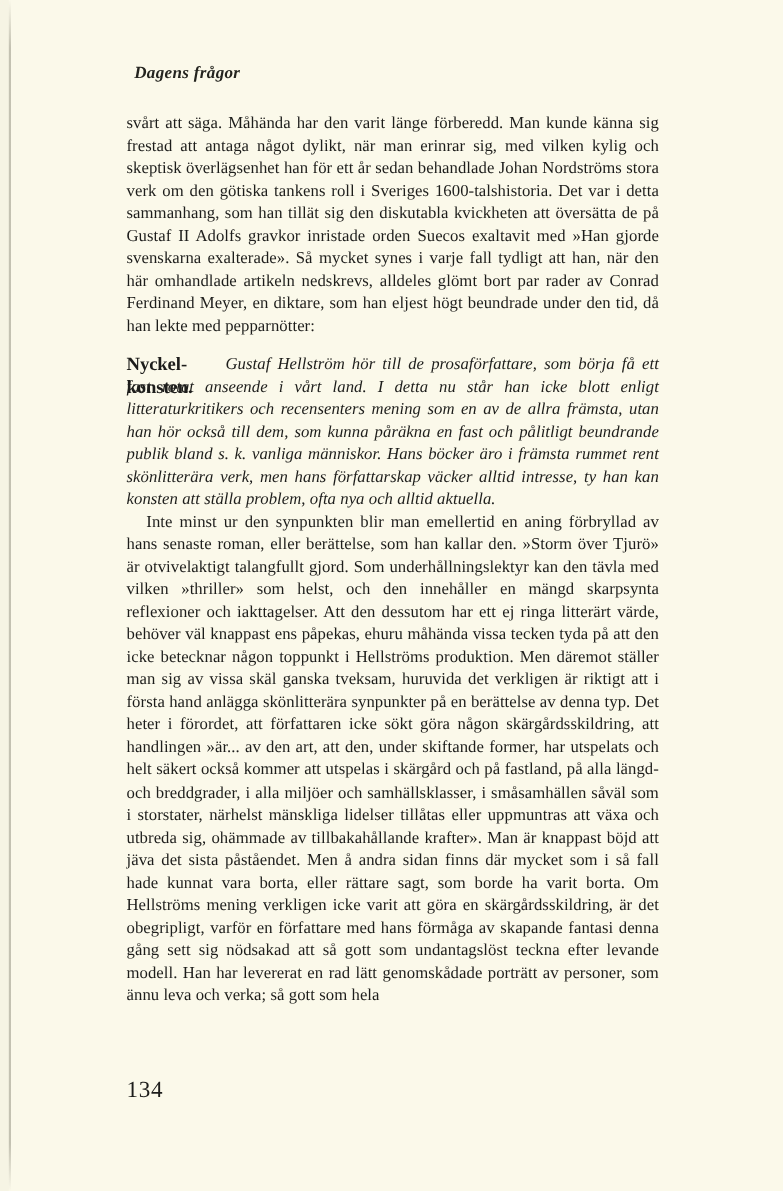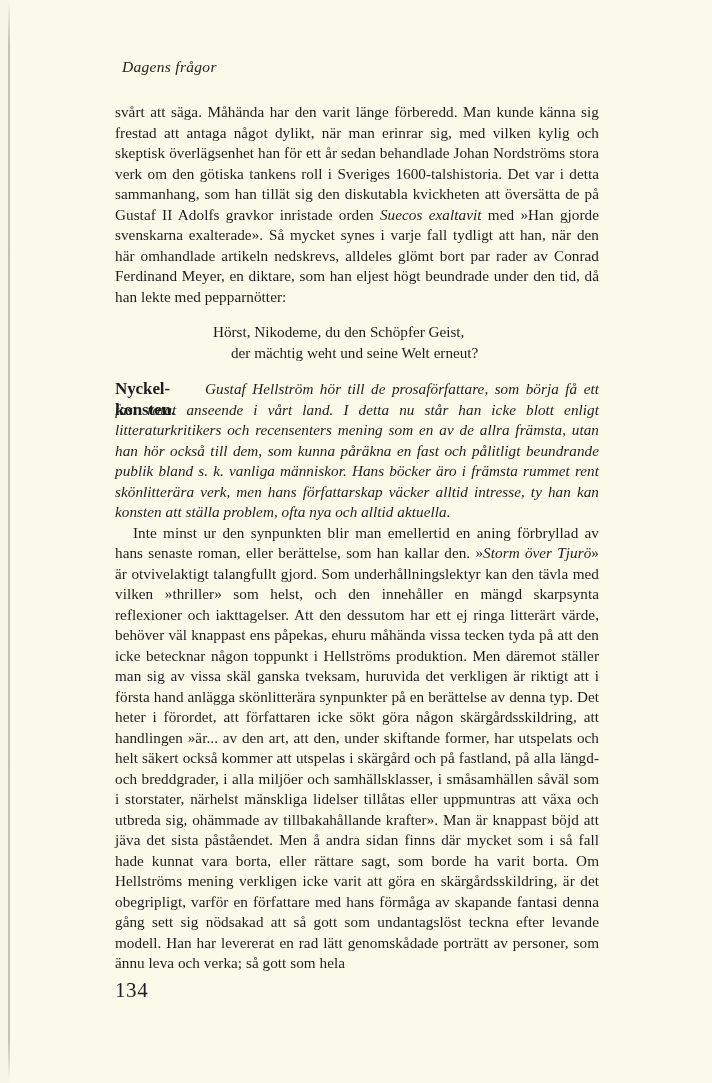--- a/index.html
+++ b/index.html
@@ -47,20 +47,21 @@
     top: 58px;
     width: 484px;
   }
 
   .running-head {
     font-style: italic;
     font-size: 15.5px;
     letter-spacing: 0.3px;
     margin: 0 0 26px 7px;
     color: #24241f;
+    font-weight: bold;
   }
 
   p.body {
     margin: 0;
     font-size: 15.2px;
     line-height: 20.5px;
     text-align: justify;
     text-justify: inter-word;
     letter-spacing: 0.05px;
     color: #1d1d1b;
@@ -98,21 +99,21 @@
     letter-spacing: -0.1px;
   }
   .sidenote .ln { display: block; }
   .sidenote-text {
     font-size: 15.2px;
     line-height: 20.5px;
     text-align: justify;
     color: #1d1d1b;
     font-style: italic;
   }
-  .it { font-style: italic; }
+  .it { }
 
   .folio {
     position: absolute;
     left: 115px;
     top: 978px;
     font-size: 21px;
     letter-spacing: 0.6px;
     color: #1d1d1b;
   }
 </style>
@@ -123,24 +124,20 @@
 
   <div class="scan-gutter2"></div>
   <div class="scan-gutter"></div>
 
   <div class="content">
 
     <div class="running-head">Dagens frågor</div>
 
     <p class="body"><span>svårt att säga. Måhända har den varit länge förberedd. Man kunde känna sig frestad att antaga något dylikt, när man erinrar sig, med vilken kylig och skeptisk överlägsenhet han för ett år sedan behandlade Johan Nordströms stora verk om den götiska tankens roll i Sveriges 1600-talshistoria. Det var i detta sammanhang, som han tillät sig den diskutabla kvickheten att översätta de på Gustaf II Adolfs gravkor inristade orden </span><span class="it">Suecos exaltavit</span><span> med »Han gjorde svenskarna exalterade». Så mycket synes i varje fall tydligt att han, när den här omhandlade artikeln nedskrevs, alldeles glömt bort par rader av Conrad Ferdinand Meyer, en diktare, som han eljest högt beundrade under den tid, då han lekte med pepparnötter:</span></p>
 
-    <div class="verse">
-      <span>Hörst, Nikodeme, du den Schöpfer Geist,</span><br>
-      <span class="vline2">der mächtig weht und seine Welt erneut?</span>
-    </div>
 
     <div class="sidenote-block">
       <div class="sidenote">
         <span class="ln">Nyckel-</span>
         <span class="ln">konsten.</span>
       </div>
       <div class="sidenote-text">
         <p class="body" style="text-indent:90px;">Gustaf Hellström hör till de prosaförfattare, som börja få ett fast rotat anseende i vårt land. I detta nu står han icke blott enligt litteraturkritikers och recensenters mening som en av de allra främsta, utan han hör också till dem, som kunna påräkna en fast och pålitligt beundrande publik bland s. k. vanliga människor. Hans böcker äro i främsta rummet rent skönlitterära verk, men hans författarskap väcker alltid intresse, ty han kan konsten att ställa problem, ofta nya och alltid aktuella.</p>
       </div>
     </div>

